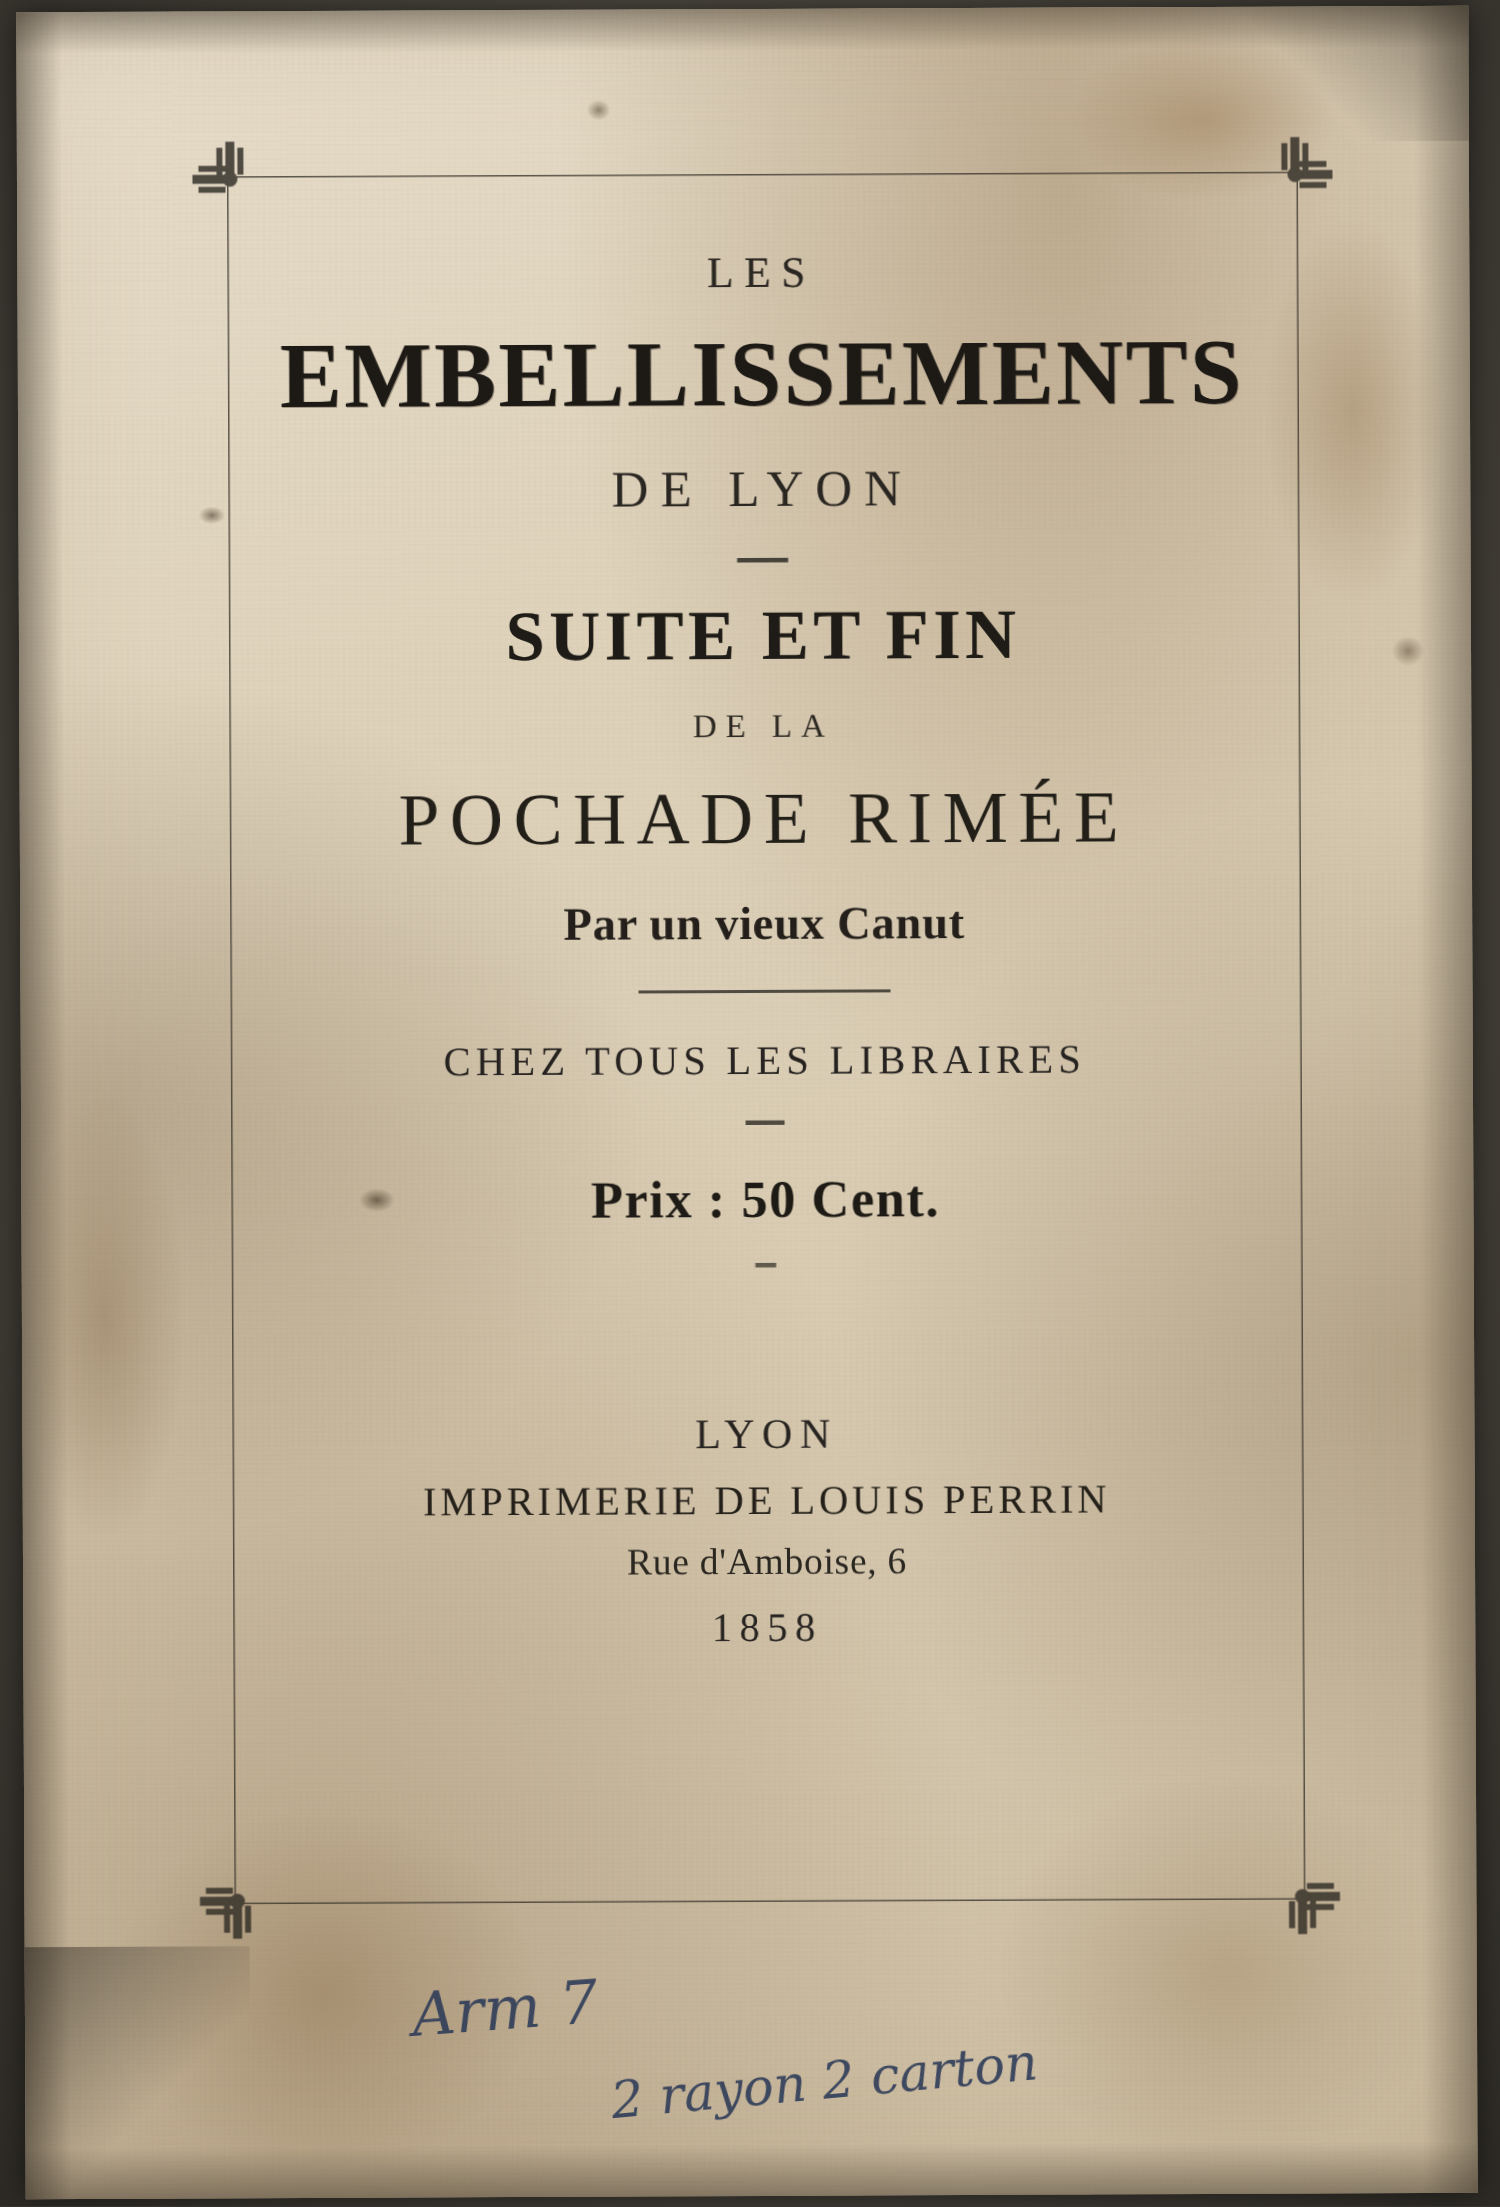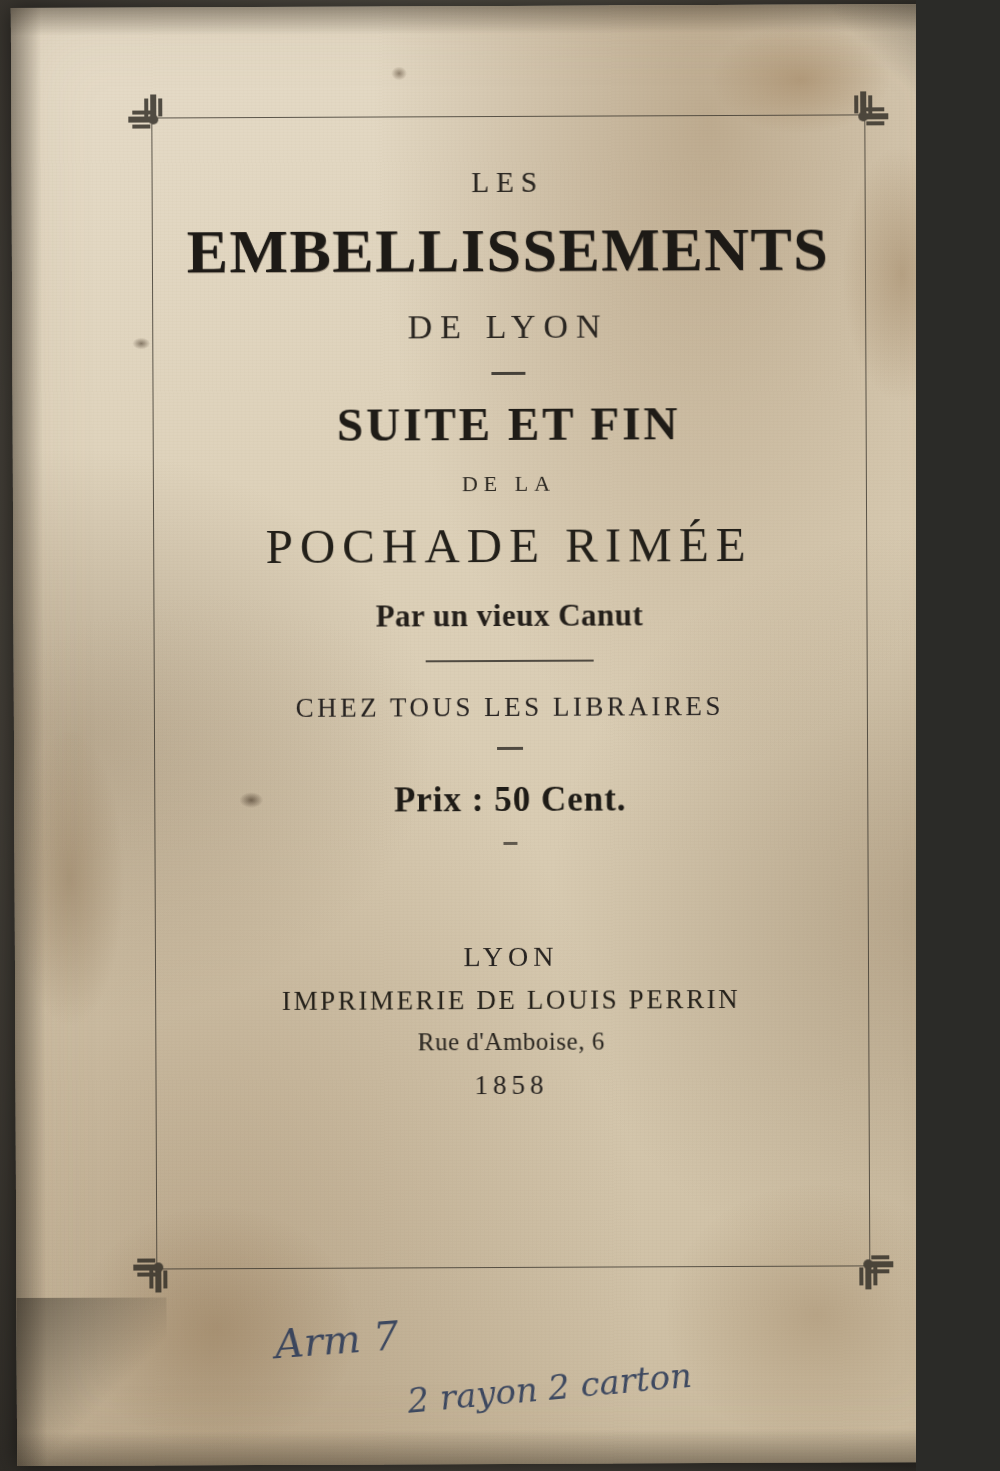--- a/index.html
+++ b/index.html
@@ -2,21 +2,21 @@
 <html><head>
 <meta charset="utf-8">
 <style>
   html, body {
     margin: 0;
     padding: 0;
     background: #2b2b28;
   }
   #page {
     position: relative;
-    width: 916px;
+    width: 1000px;
     height: 1471px;
     overflow: hidden;
     background: #4a4640;
     font-family: "Liberation Serif", serif;
   }
 
   
   .backing {
     position: absolute;
     inset: 0;

